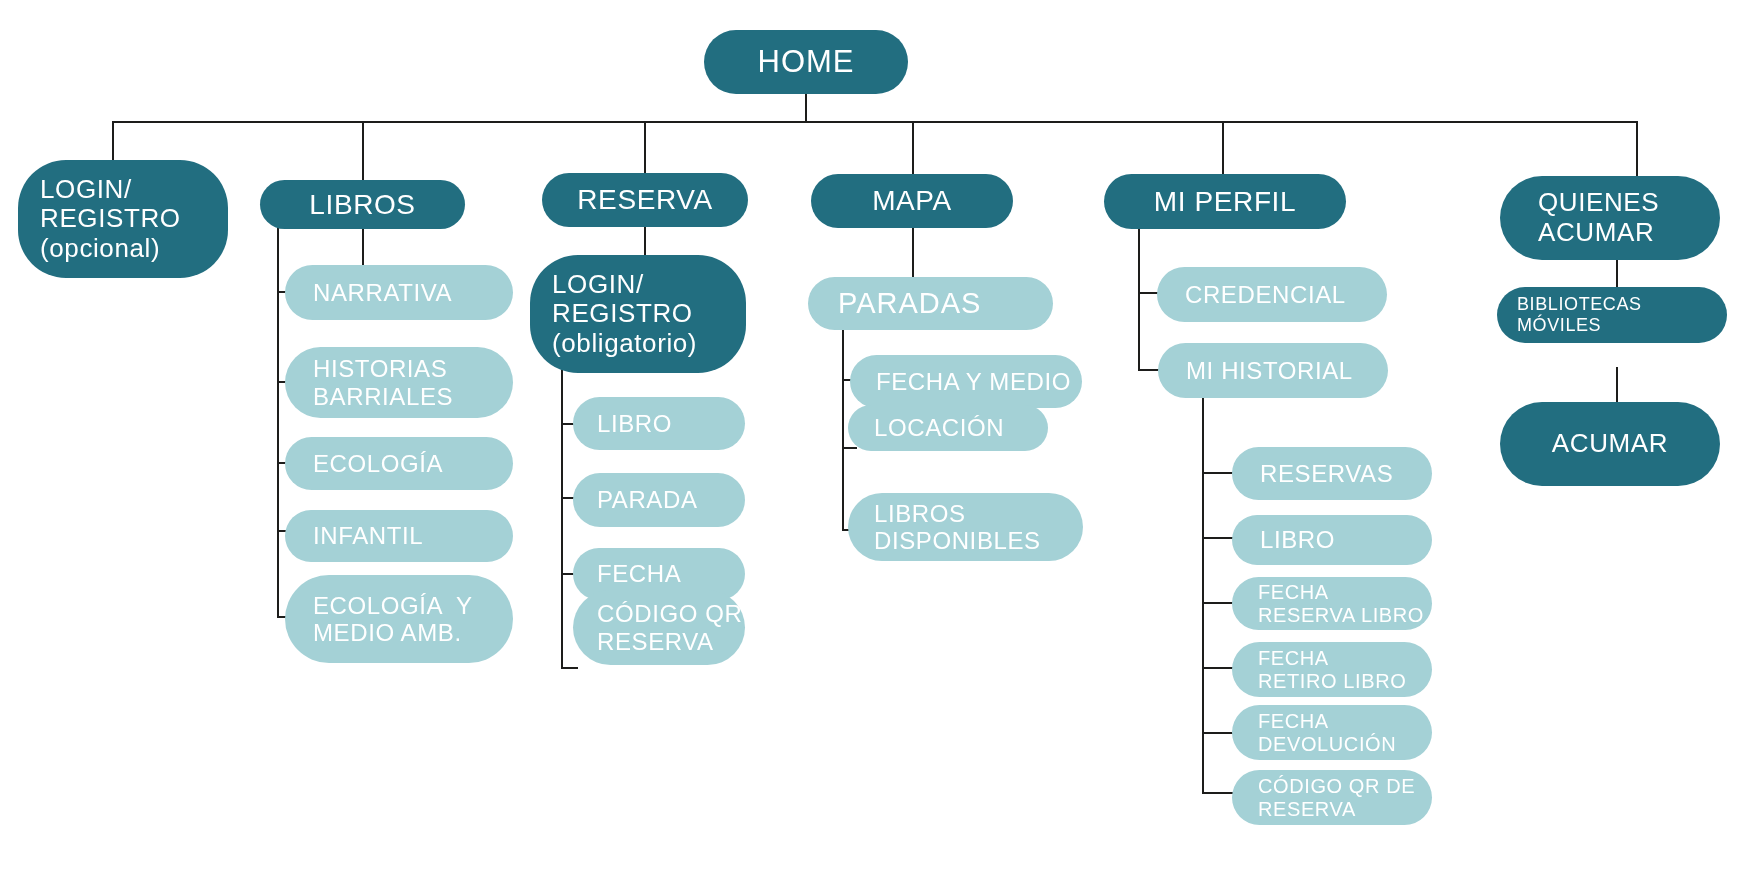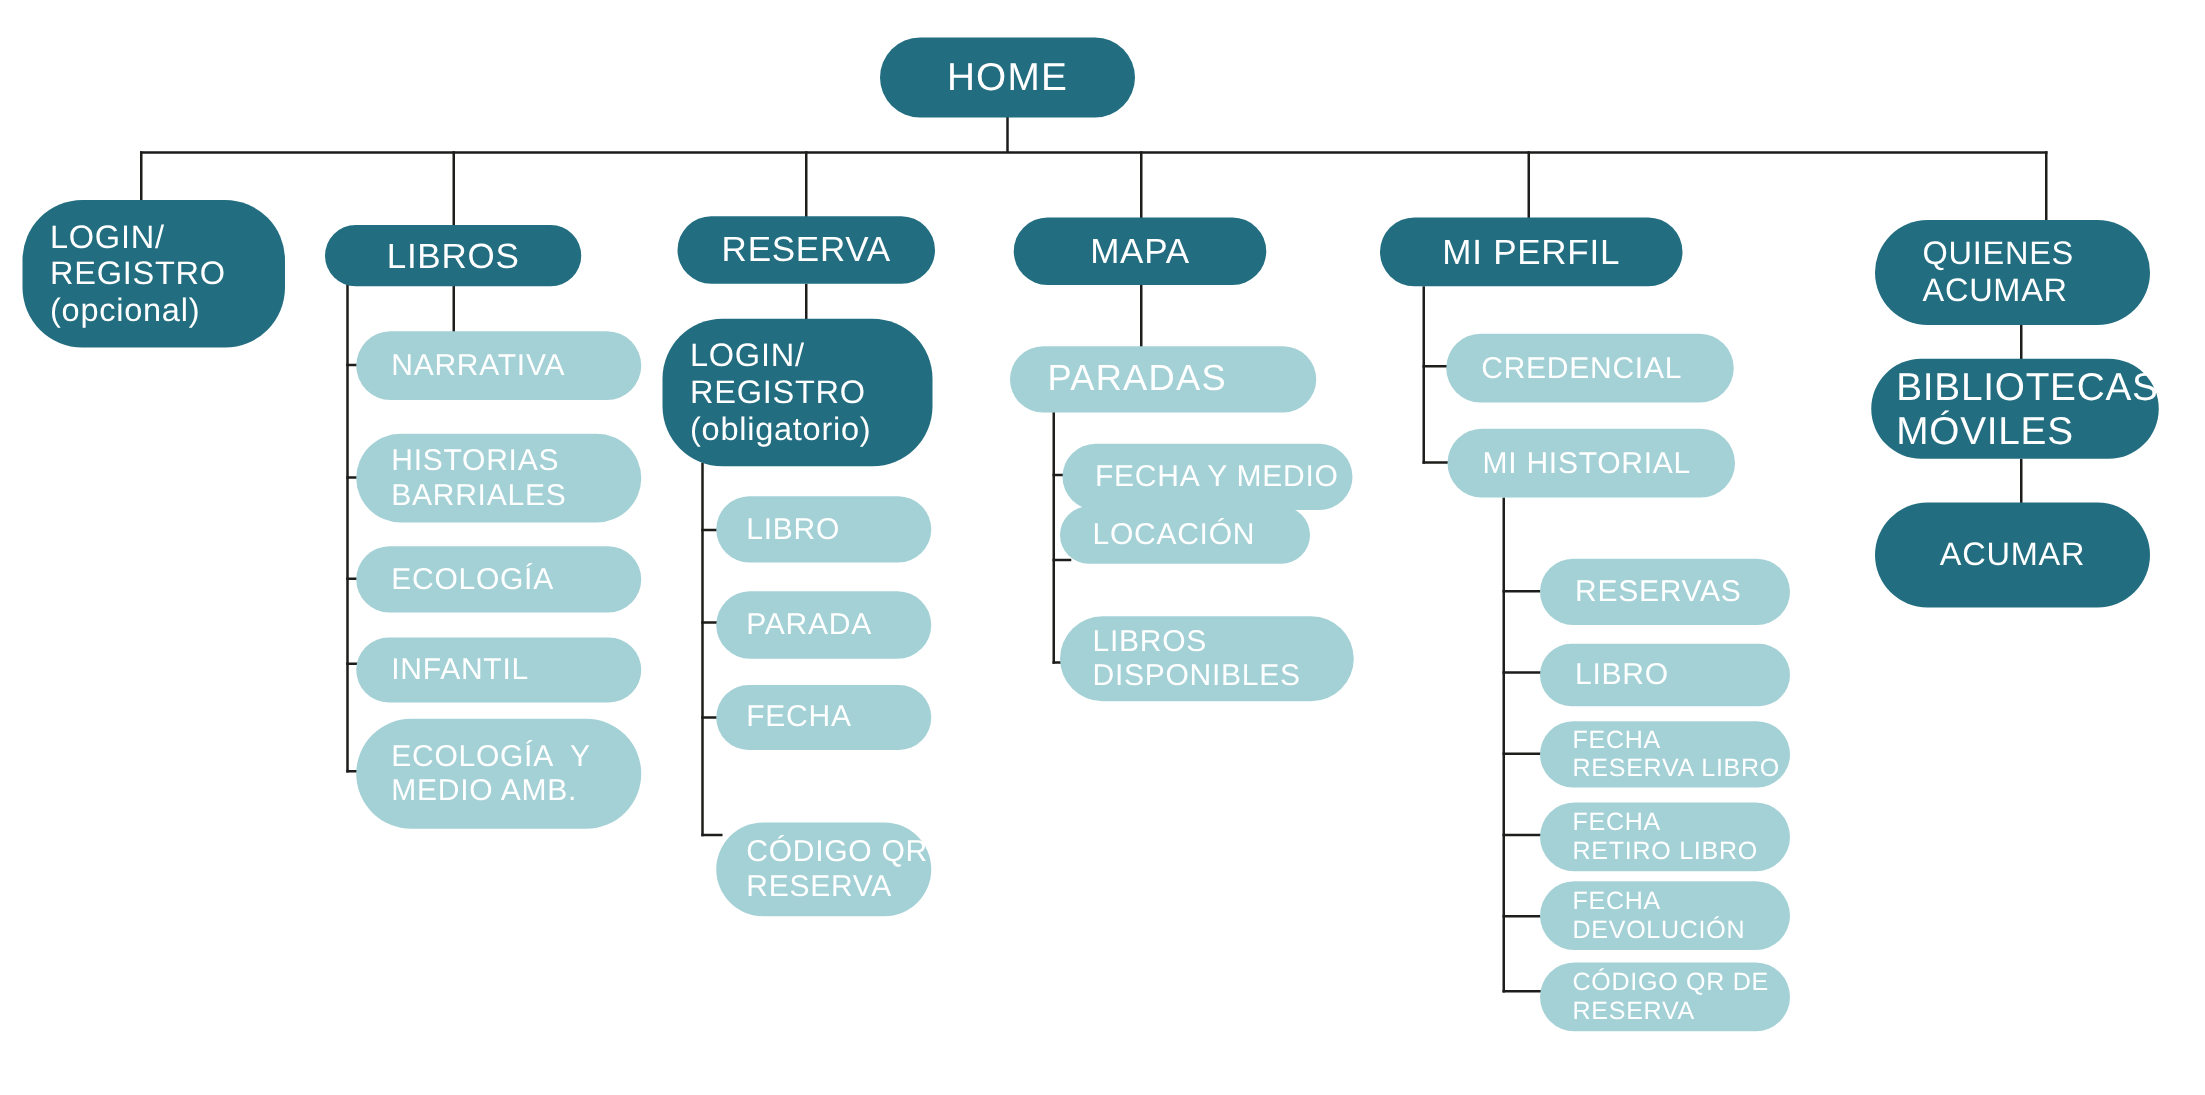--- a/index.html
+++ b/index.html
@@ -85,21 +85,21 @@
   <div class="node" style="left:285px;top:575px;width:228px;height:88px;font-size:24px;padding-left:28px">ECOLOGÍA  Y
 MEDIO AMB.</div>
 
   <div class="node dark c" style="left:542px;top:173px;width:206px;height:54px;font-size:28px">RESERVA</div>
   <div class="node dark box" style="left:530px;top:255px;width:216px;height:118px;font-size:26px;padding-left:22px">LOGIN/
 REGISTRO
 (obligatorio)</div>
   <div class="node" style="left:573px;top:397px;width:172px;height:53px;font-size:24px;padding-left:24px">LIBRO</div>
   <div class="node" style="left:573px;top:473px;width:172px;height:54px;font-size:24px;padding-left:24px">PARADA</div>
   <div class="node" style="left:573px;top:548px;width:172px;height:52px;font-size:24px;padding-left:24px">FECHA</div>
-  <div class="node" style="left:573px;top:658px;width:172px;height:75px;font-size:24px;padding-left:24px">CÓDIGO QR
+  <div class="node" style="left:573px;top:590px;width:172px;height:75px;font-size:24px;padding-left:24px">CÓDIGO QR
 RESERVA</div>
 
   <div class="node dark c" style="left:811px;top:174px;width:202px;height:54px;font-size:28px">MAPA</div>
   <div class="node" style="left:808px;top:277px;width:245px;height:53px;font-size:29px;padding-left:30px;letter-spacing:1px">PARADAS</div>
   <div class="node" style="left:850px;top:355px;width:232px;height:53px;font-size:24px;padding-left:26px">FECHA Y MEDIO</div>
   <div class="node" style="left:848px;top:405px;width:200px;height:46px;font-size:24px;padding-left:26px">LOCACIÓN</div>
   <div class="node" style="left:848px;top:493px;width:235px;height:68px;font-size:24px;padding-left:26px">LIBROS
 DISPONIBLES</div>
 
   <div class="node" style="left:1157px;top:267px;width:230px;height:55px;font-size:24px;padding-left:28px">CREDENCIAL</div>
@@ -111,17 +111,17 @@
 RESERVA LIBRO</div>
   <div class="node" style="left:1232px;top:642px;width:200px;height:55px;font-size:20px;padding-left:26px">FECHA
 RETIRO LIBRO</div>
   <div class="node" style="left:1232px;top:705px;width:200px;height:55px;font-size:20px;padding-left:26px">FECHA
 DEVOLUCIÓN</div>
   <div class="node" style="left:1232px;top:770px;width:200px;height:55px;font-size:20px;padding-left:26px">CÓDIGO QR DE
 RESERVA</div>
 
   <div class="node dark box" style="left:1500px;top:176px;width:220px;height:84px;font-size:26px;padding-left:38px">QUIENES
 ACUMAR</div>
-  <div class="node dark box" style="left:1497px;top:287px;width:230px;height:80px;font-size:31px;padding-left:20px">BIBLIOTECAS
+  <div class="node dark box" style="left:1497px;top:287px;width:230px;height:56px;font-size:18px;padding-left:20px">BIBLIOTECAS
 MÓVILES</div>
   <div class="node dark c" style="left:1500px;top:402px;width:220px;height:84px;font-size:26px">ACUMAR</div>
 
 </div>
 
 </body></html>

